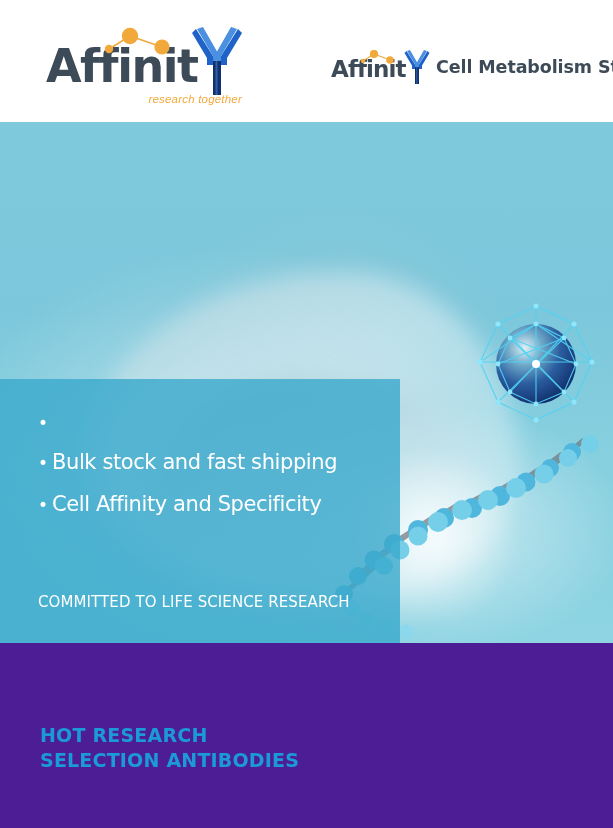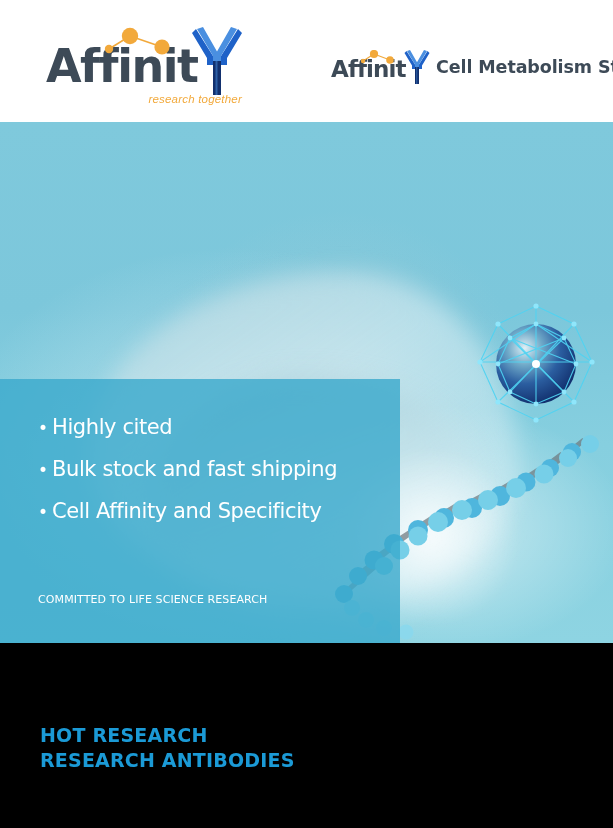--- a/index.html
+++ b/index.html
@@ -164,32 +164,32 @@
     color: #ffffff;
     font-size: 17px;
     line-height: 1;
     flex: none;
   }
   .committed {
     position: absolute;
     left: 38px; top: 214px;
     color: #ffffff;
     font-family: "DejaVu Sans", sans-serif;
-    font-size: 11px;
+    font-size: 15px;
     font-weight: 400;
     letter-spacing: 0.1px;
     white-space: nowrap;
   }
 
   
   .footer {
     position: absolute;
     left: 0; top: 643px;
     width: 613px; height: 185px;
-    background: #000000;
+    background: #4c1d95;
   }
   .footer-heading {
     position: absolute;
     left: 40px; top: 80px;
     font-family: "DejaVu Sans", sans-serif;
     font-size: 19px;
     font-weight: 700;
     color: #1b9ad6;
     letter-spacing: 0.2px;
     line-height: 1.32;
@@ -344,35 +344,34 @@
           <circle cx="48" cy="198" r="8"></circle>
         <circle cx="66" cy="206" r="8"></circle>
           <circle cx="88" cy="210" r="7.5"></circle>
       </g>
     </svg>
 
     <div class="overlay">
       <ul class="bullets">
         <li class="bullet">
           <span class="bullet-dot">•</span>
-          <span>Highly cited</span>
         </li>
         <li class="bullet">
           <span class="bullet-dot">•</span>
           <span>Bulk stock and fast shipping</span>
         </li>
         <li class="bullet">
           <span class="bullet-dot">•</span>
           <span>Cell Affinity and Specificity</span>
         </li>
       </ul>
       <div class="committed">COMMITTED TO LIFE SCIENCE RESEARCH</div>
     </div>
   </div>
 
   <div class="footer">
     <div class="footer-heading">
       <span>HOT RESEARCH</span><br>
-      <span>RESEARCH ANTIBODIES</span>
+      <span>SELECTION ANTIBODIES</span>
     </div>
   </div>
 
 </div>
 
 </body></html>

